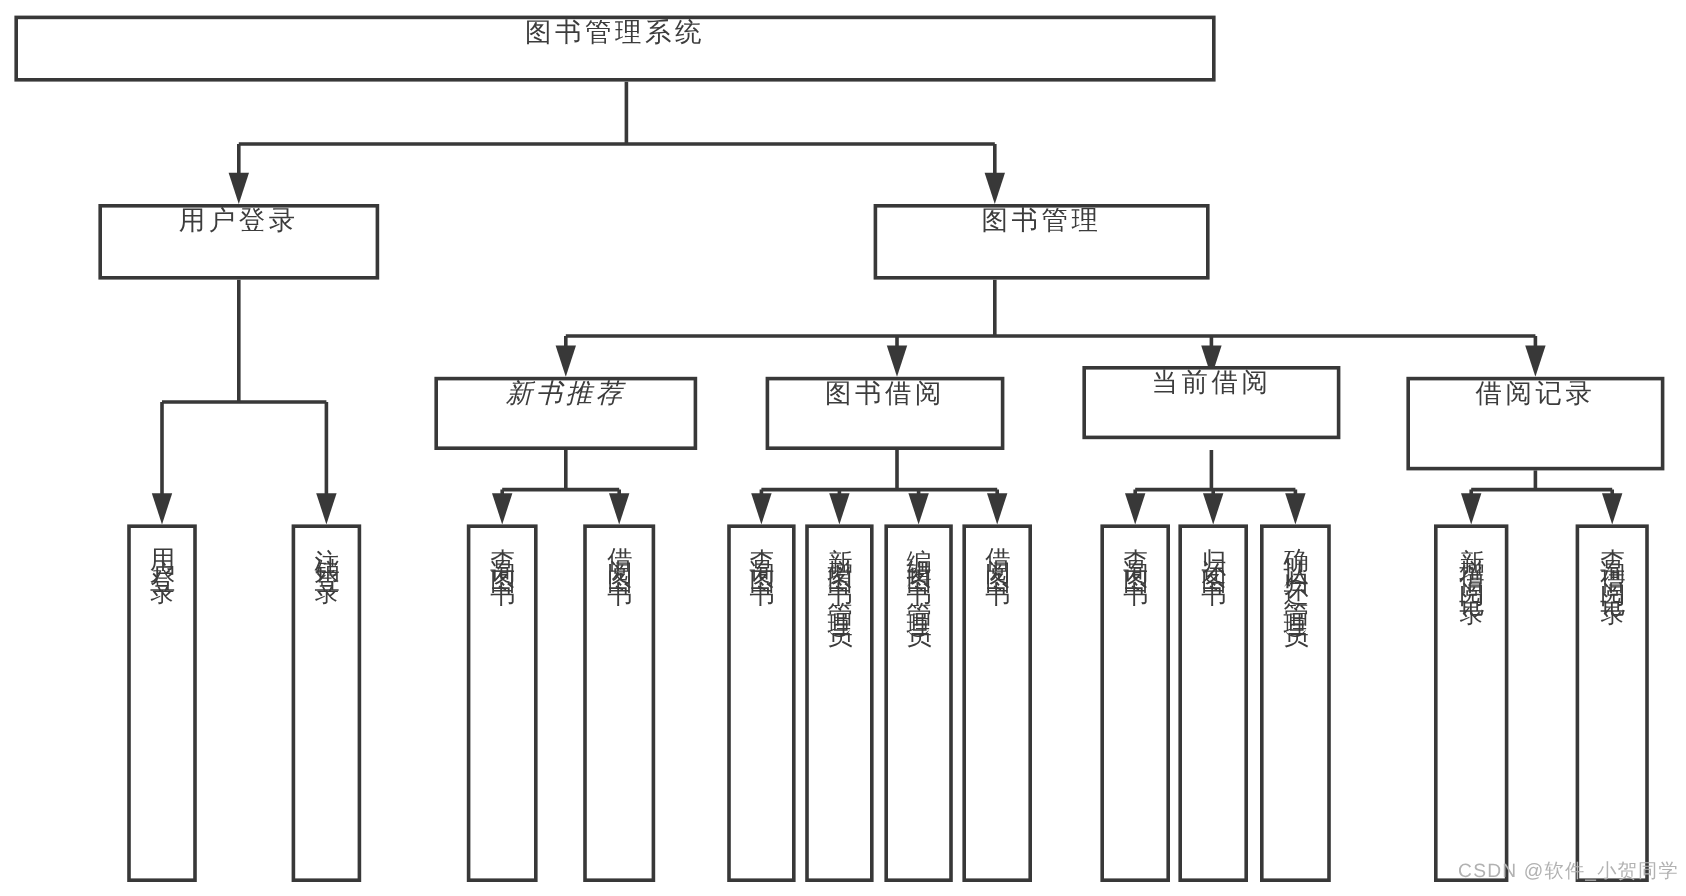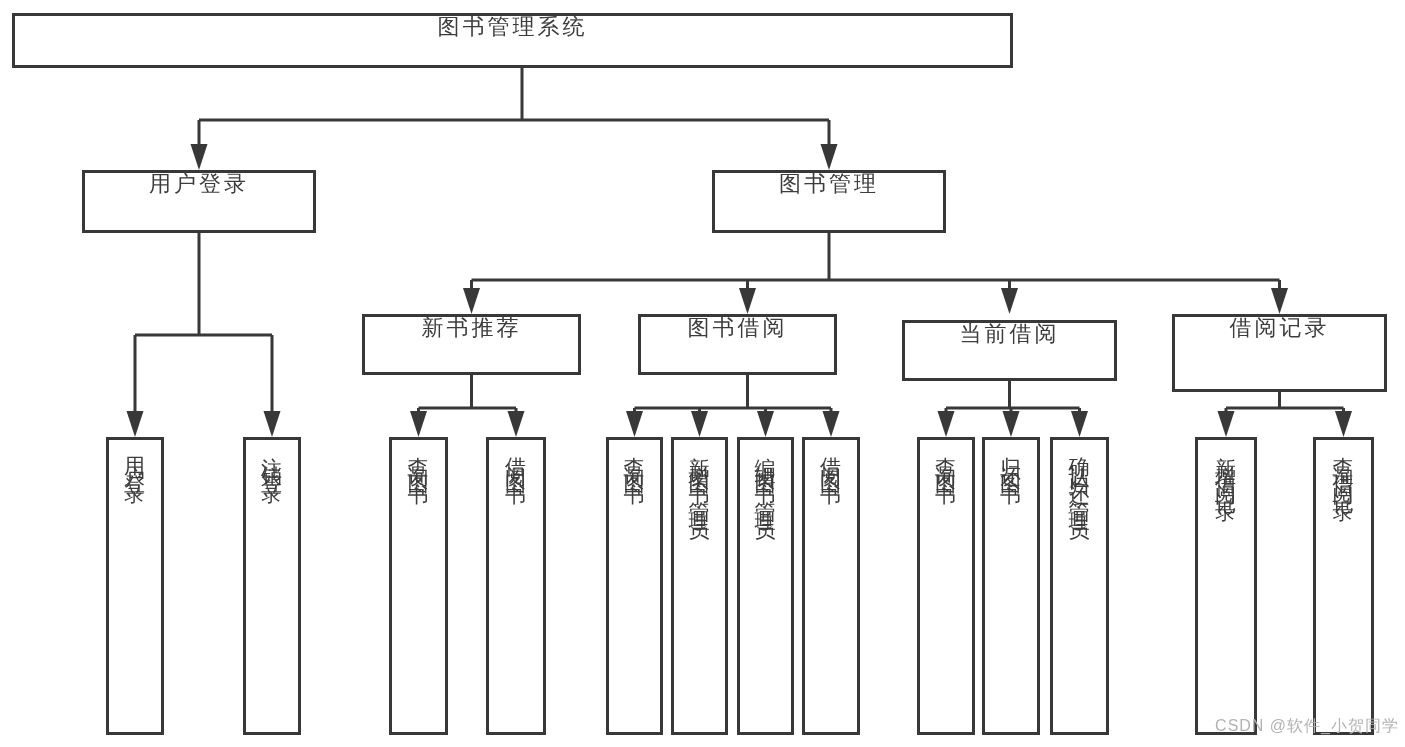--- a/index.html
+++ b/index.html
@@ -99,31 +99,31 @@
       </g>
     </svg>
 
   <div class="box" style="left:12px; top:13px; width:1001px; height:55px;">
     <span class="hlabel">图书管理系统</span>
   </div>
 
   <div class="box" style="left:82px; top:170px; width:234px; height:63px;">
     <span class="hlabel">用户登录</span>
   </div>
-  <div class="box" style="left:712px; top:170px; width:234px; height:63px;">
+  <div class="box" style="left:728px; top:170px; width:280px; height:63px;">
     <span class="hlabel">图书管理</span>
   </div>
 
-  <div class="box" style="left:362px; top:314px; width:219px; height:61px;">
+  <div class="box" style="left:362px; top:314px; width:219px; height:61px;font-style:italic;">
     <span class="hlabel">新书推荐</span>
   </div>
   <div class="box" style="left:638px; top:314px; width:199px; height:61px;">
     <span class="hlabel">图书借阅</span>
   </div>
-  <div class="box" style="left:902px; top:320px; width:215px; height:61px;">
+  <div class="box" style="left:902px; top:305px; width:215px; height:61px;">
     <span class="hlabel">当前借阅</span>
   </div>
   <div class="box" style="left:1172px; top:314px; width:215px; height:78px;">
     <span class="hlabel">借阅记录</span>
   </div>
 
   <div class="box" style="left:106px; top:437px; width:58px; height:298px;">
     <span class="vlabel">用户登录</span>
   </div>
   <div class="box" style="left:243px; top:437px; width:58px; height:298px;">

